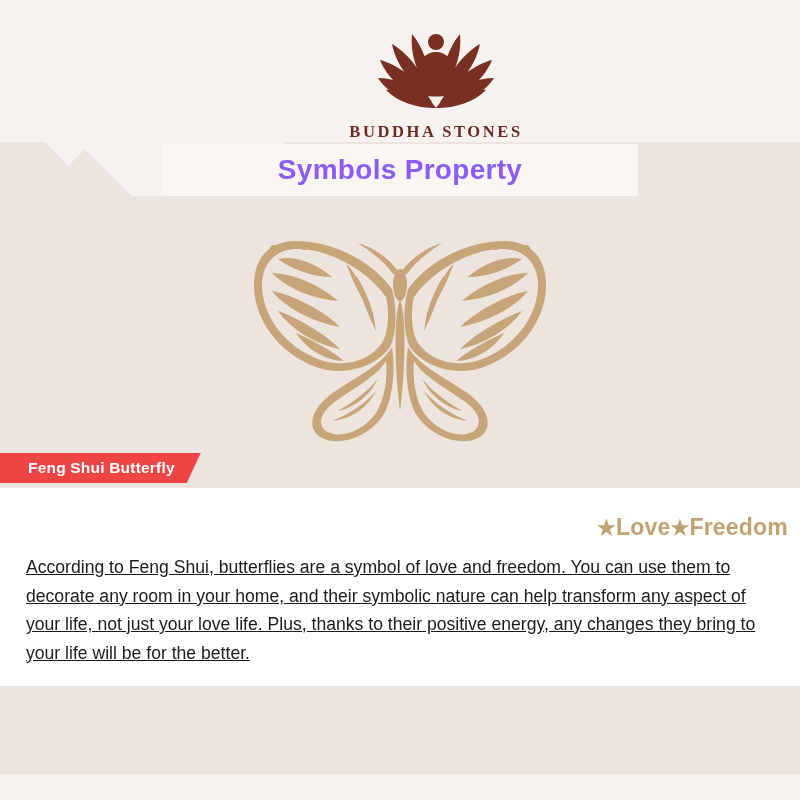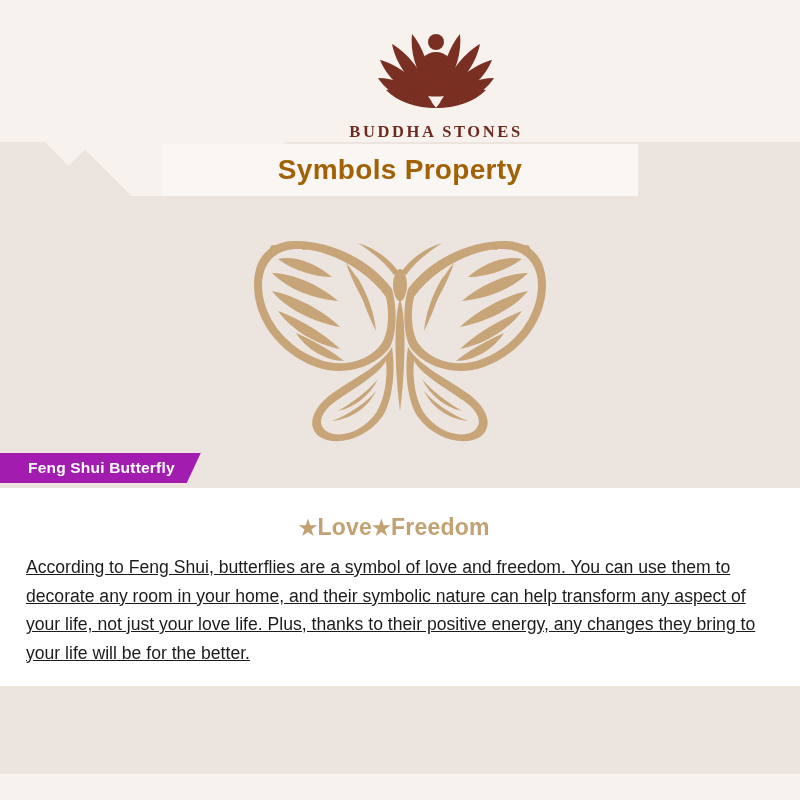--- a/index.html
+++ b/index.html
@@ -127,21 +127,21 @@
     width: 476px;
     height: 52px;
     background: #faf6f3;
     display: flex;
     align-items: center;
     justify-content: center;
   }
   .title-band .title-text {
     font-size: 28px;
     font-weight: bold;
-    color: #a16207;
+    color: #8b5cf6;
     letter-spacing: 0.3px;
   }
 
   
   .stage {
     position: absolute;
     left: 0;
     top: 196px;
     width: 800px;
     height: 292px;
@@ -153,41 +153,41 @@
 
   
   .tag {
     position: absolute;
     left: 0;
     top: 453px;
     height: 30px;
     padding: 0 26px 0 28px;
     display: flex;
     align-items: center;
-    background: #a21caf;
+    background: #ef4444;
     color: #ffffff;
     font-size: 15.5px;
     font-weight: bold;
     letter-spacing: 0.2px;
     clip-path: polygon(0 0, 100% 0, calc(100% - 14px) 100%, 0 100%);
     z-index: 5;
   }
 
   
   .text-panel {
     position: absolute;
     left: 0;
     top: 488px;
     width: 800px;
     height: 198px;
     background: #ffffff;
   }
   .subtitle {
     margin: 26px 12px 0 0;
-    text-align: center;
+    text-align: right;
     font-size: 23px;
     font-weight: bold;
     color: #c2a173;
     letter-spacing: 0.2px;
   }
   .subtitle .star {
     color: #c2a173;
     font-size: 21px;
   }
   .body-copy {

